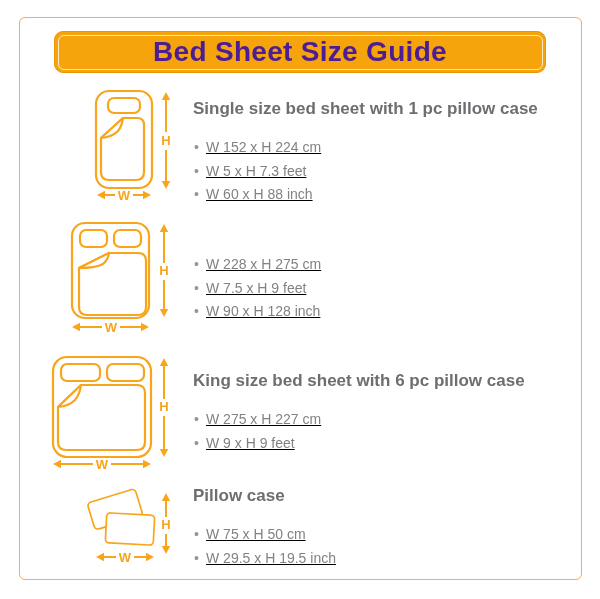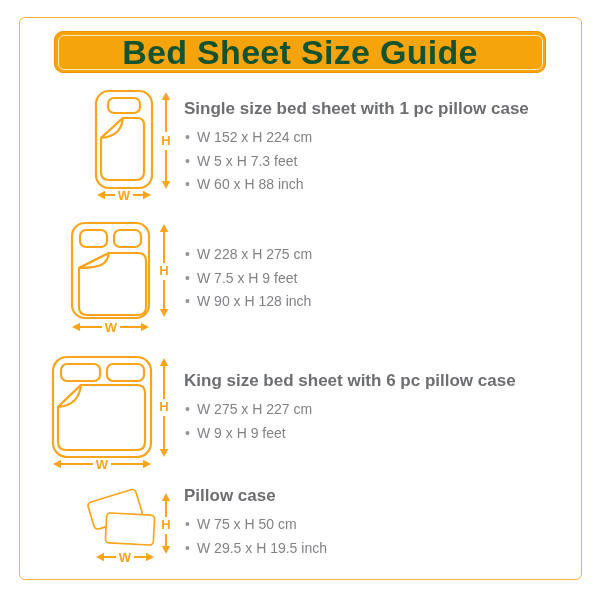--- a/index.html
+++ b/index.html
@@ -5,25 +5,25 @@
   html,body{margin:0;padding:0;background:#fff;}
   .canvas{position:relative;width:600px;height:599px;background:#fff;overflow:hidden;
           font-family:"Liberation Sans",sans-serif;}
   .frame{position:absolute;left:19px;top:17px;width:561px;height:561px;
          border:1.5px solid #F8B13C;border-radius:6px;background:#fff;}
   .banner{position:absolute;left:34px;top:13px;width:492px;height:42px;
           background:#F6A40B;border:1px solid #EC9707;border-radius:9px;
           display:flex;align-items:center;justify-content:center;box-sizing:border-box;}
   .banner::before{content:"";position:absolute;inset:2.5px;border:1.2px solid rgba(255,255,255,.75);
           border-radius:6px;pointer-events:none;}
-  .banner span{color:#14532d;font-size:34px;font-weight:700;letter-spacing:.3px;}
+  .banner span{color:#4c1d95;font-size:28px;font-weight:700;letter-spacing:.3px;}
   .row-art{position:absolute;}
-  .row-text{position:absolute;left:164px;width:370px;}
+  .row-text{position:absolute;left:173px;width:370px;}
   .row-text h3{margin:0;font-size:17px;line-height:20px;font-weight:700;color:#6D6E71;}
-  .row-text ul{list-style:none;margin:7px 0 0 0;padding:0;}
+  .row-text ul{list-style:none;margin:17px 0 0 0;padding:0;text-decoration:underline;}
   .row-text li{position:relative;padding-left:13px;font-size:14px;line-height:23.5px;color:#818285;}
   .row-text li::before{content:"\2022";position:absolute;left:1px;top:0;color:#939598;}
   
   .art .shape{fill:#fff;stroke:#F9A51B;stroke-width:2.2;stroke-linejoin:round;}
   .art.thin .shape{stroke-width:1.7;}
   .art .aline{stroke:#F9A51B;stroke-width:2;fill:none;}
   .art .ahead{fill:#F9A51B;stroke:none;}
   .art .albl{fill:#F9A51B;font-family:"Liberation Sans",sans-serif;font-size:13px;font-weight:700;text-anchor:middle;}
 </style>
 </head>

